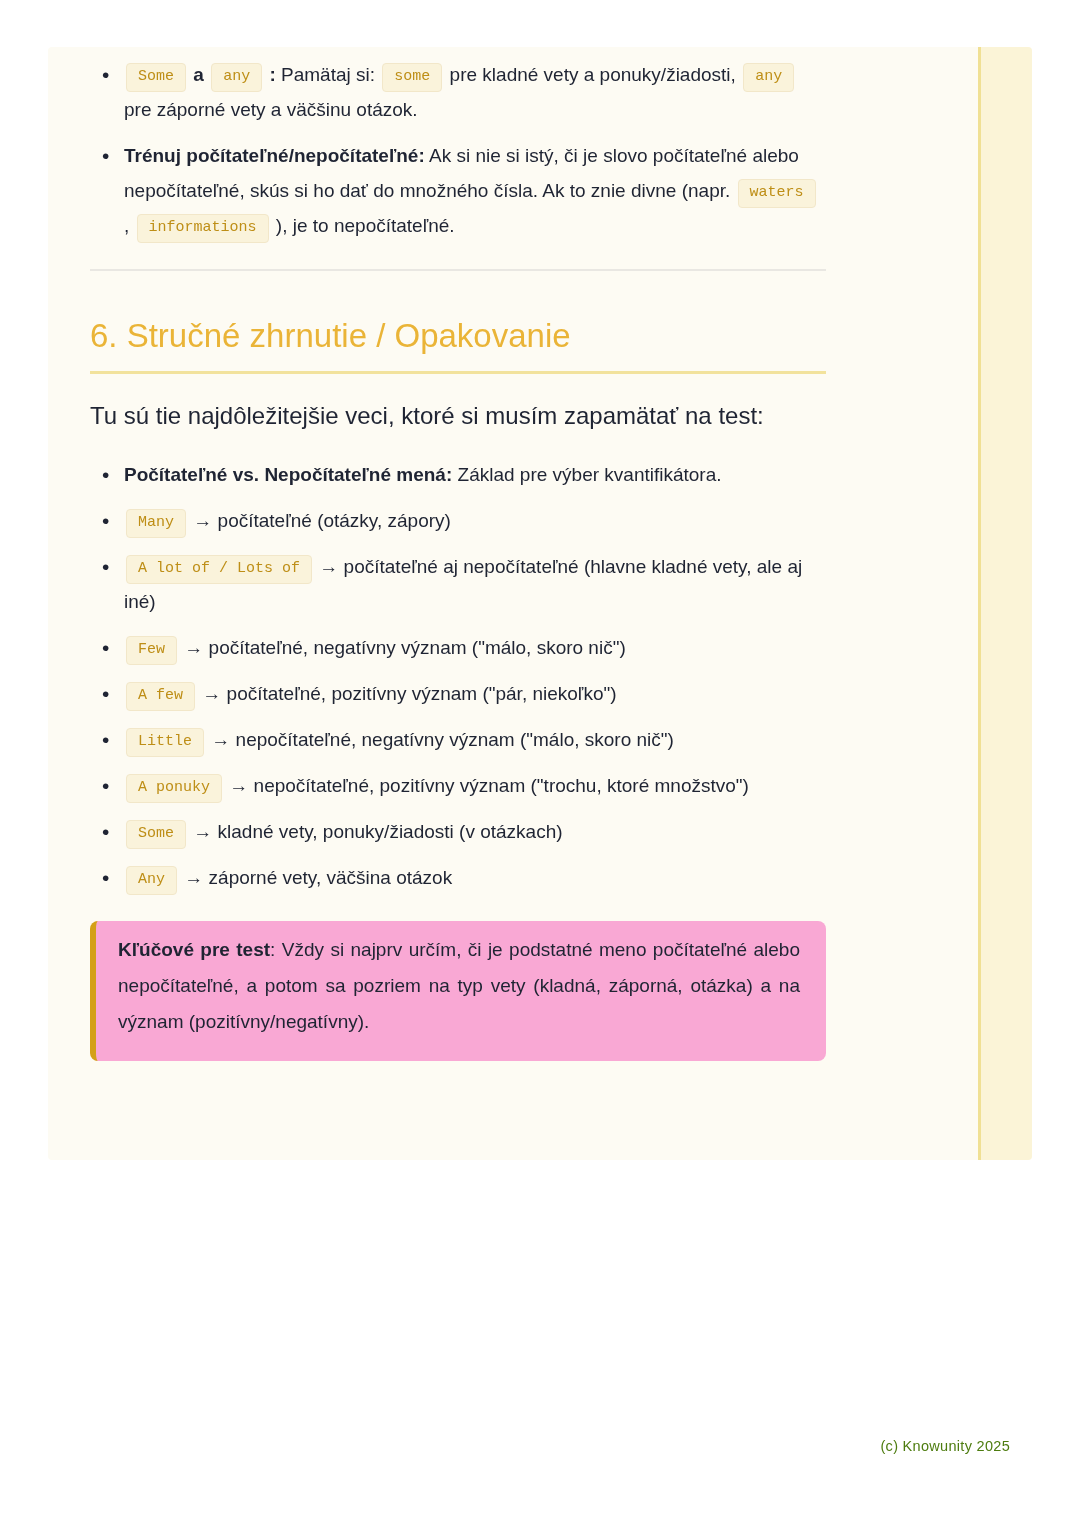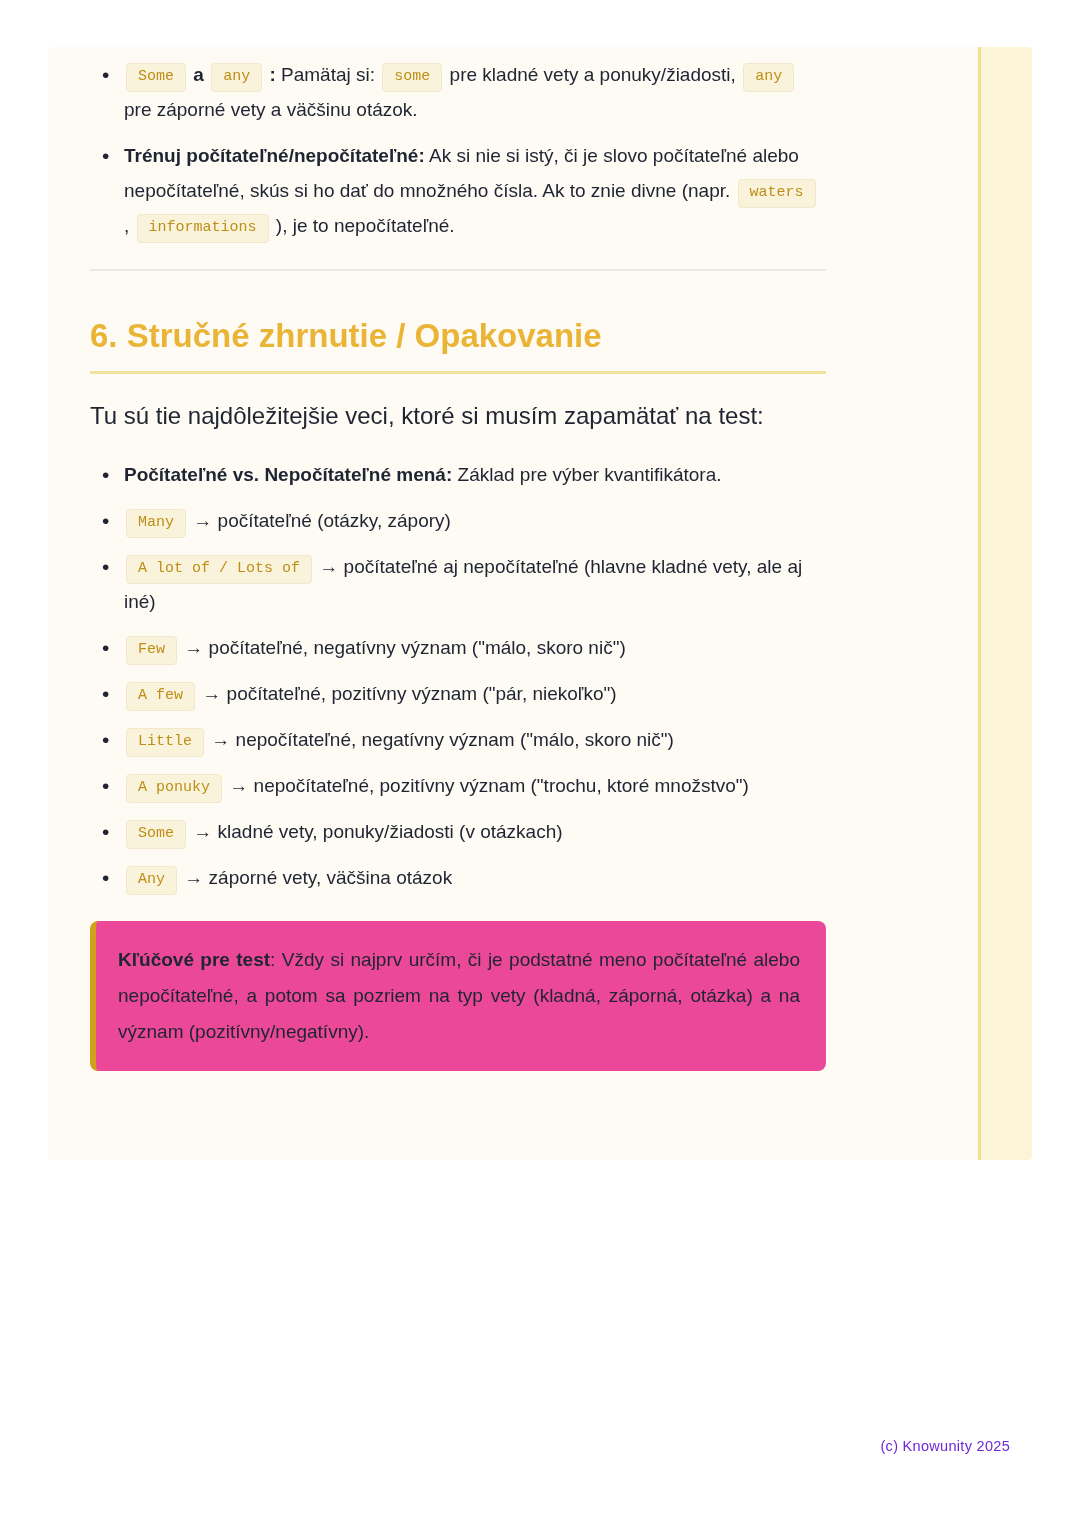--- a/index.html
+++ b/index.html
@@ -79,51 +79,51 @@
   .divider {
     margin-top: 26px;
     height: 2px;
     background: #E9E7E2;
     border: none;
   }
   h2.section-heading {
     margin-top: 45px;
     font-size: 33px;
     line-height: 40px;
-    font-weight: 700;
+    font-weight: 400;
     color: #EAB437;
     padding-bottom: 15px;
     border-bottom: 3px solid #F2E29C;
   }
   p.section-intro {
     margin-top: 27px;
     font-size: 24px;
     line-height: 30px;
   }
   .summary-list { margin-top: 26px; }
 
   
   .callout {
     margin-top: 26px;
-    background: #ec4899;
+    background: #f9a8d4;
     border-left: 6px solid #D4A017;
     border-radius: 8px;
-    padding: 21px 26px 21px 22px;
+    padding: 11px 26px 21px 22px;
     font-size: 19px;
     line-height: 36px;
     text-align: justify;
   }
 
   
   .copyright {
     position: absolute;
     top: 1438px;
     right: 70px;
     font-size: 14.5px;
-    color: #6d28d9;
+    color: #4d7c0f;
     letter-spacing: 0.3px;
   }
 </style>
 </head>
 <body>
 
 <div class="page-card">
   <div class="page-edge"></div>
 
   <div class="content">

